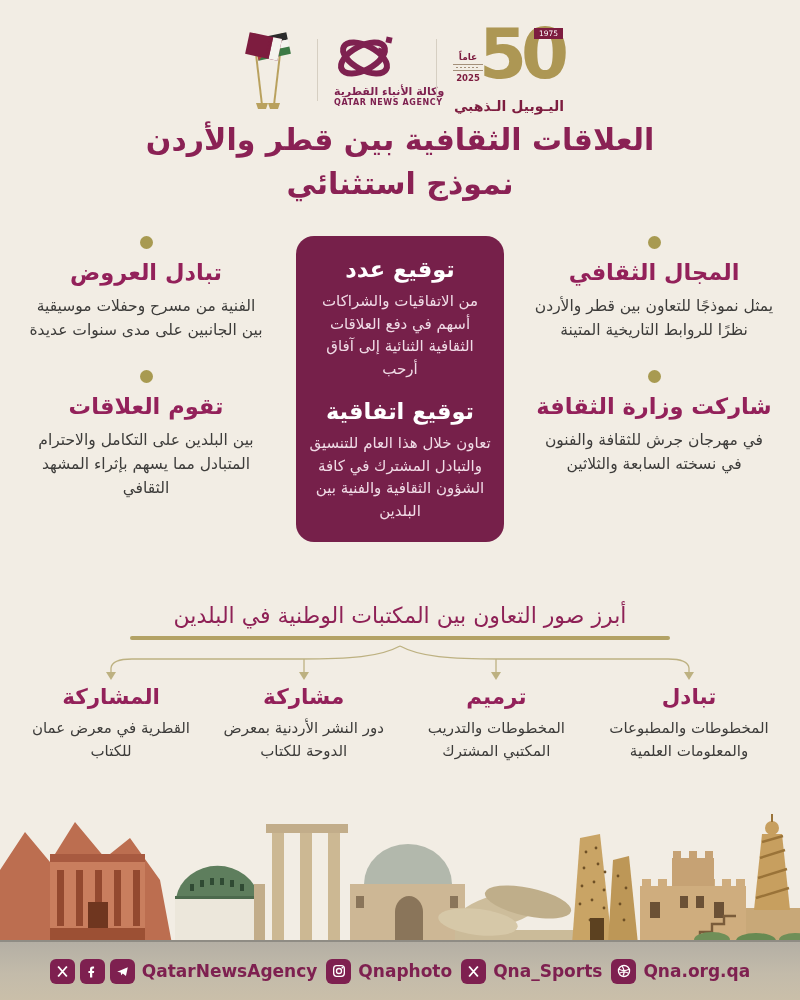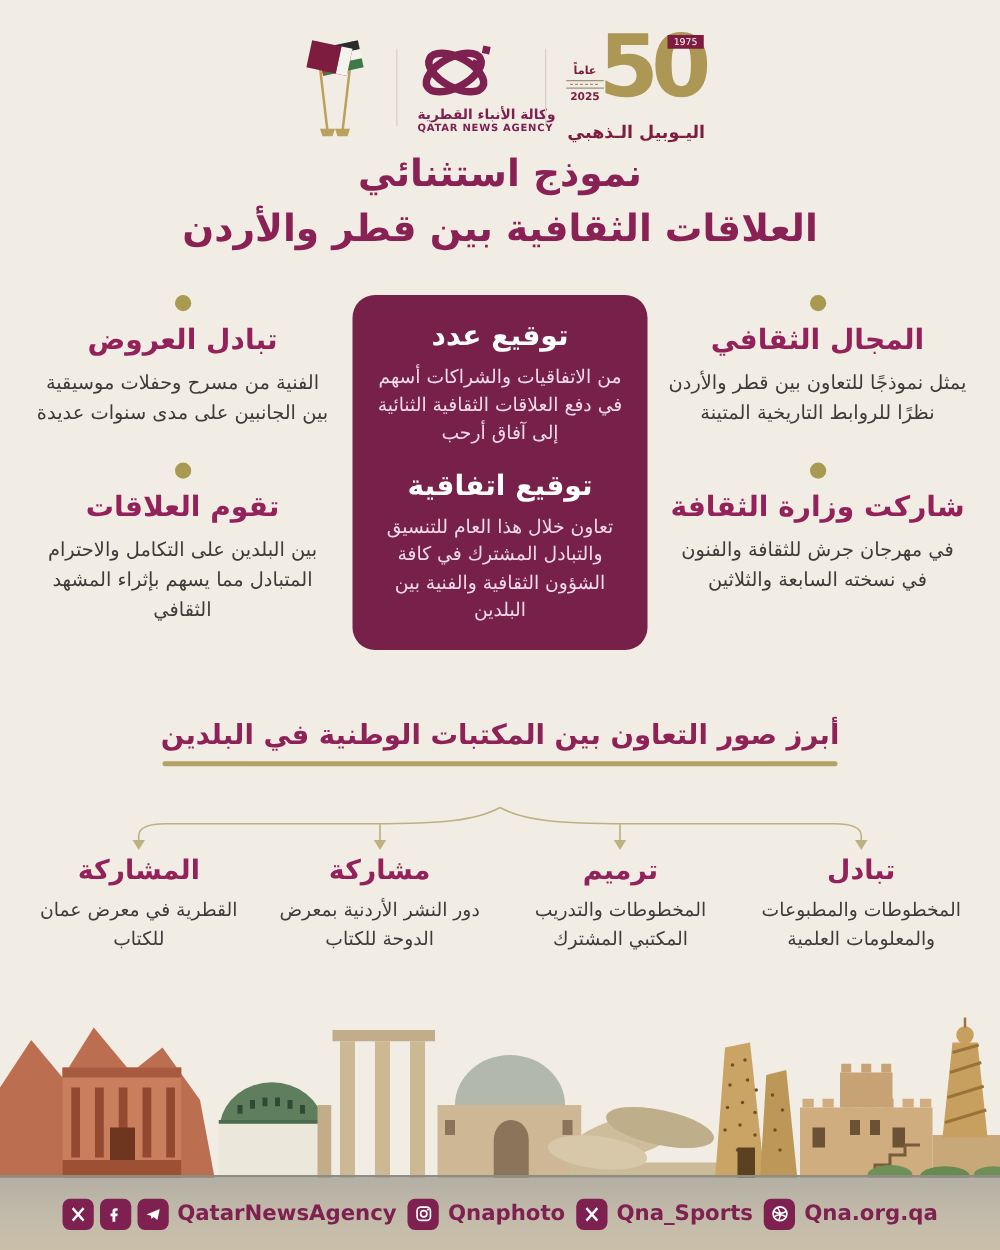--- a/index.html
+++ b/index.html
@@ -34,28 +34,28 @@
     color:#8a2154;font-weight:800;font-size:30px;line-height:1.45;direction:rtl;}
   
   .grid{position:absolute;top:236px;left:0;right:0;display:flex;
     justify-content:space-between;padding:0 26px;direction:rtl;}
   .side-col{width:240px;display:flex;flex-direction:column;gap:28px;}
   .info{text-align:center;}
   .gold-dot{display:block;width:13px;height:13px;border-radius:50%;
     background:#a89a51;margin:0 auto 10px;}
   .info h3{color:#93215a;font-size:22.5px;font-weight:800;margin:0 0 9px;}
   .info p{color:#3d3c3a;font-size:15.5px;line-height:1.55;margin:0;}
-  .center-box{width:236px;background:#76204a;border-radius:18px;
+  .center-box{width:208px;background:#76204a;border-radius:18px;
     padding:20px 13px;text-align:center;align-self:flex-start;}
   .center-box h3{color:#ffffff;font-size:22.5px;font-weight:800;margin:0 0 8px;}
   .center-box p{color:#f0dbe6;font-size:15px;line-height:1.5;margin:0;}
   .cb-sec2{margin-top:18px;}
   
-  .lib-head{position:absolute;top:576px;left:0;right:0;text-align:center;
-    color:#8e2156;font-size:22px;font-weight:700;direction:rtl;}
+  .lib-head{position:absolute;top:603px;left:0;right:0;text-align:center;
+    color:#8e2156;font-size:22px;font-weight:400;direction:rtl;}
   .lib-underline{width:540px;height:4px;background:#b3a265;border-radius:2px;margin:8px auto 0;}
   .tree{position:absolute;top:644px;left:0;}
   .cols{position:absolute;top:684px;left:0;right:0;display:flex;
     justify-content:space-between;padding:0 18px;direction:rtl;}
   .col{width:186px;text-align:center;}
   .col h4{color:#93215a;font-size:21.5px;font-weight:800;margin:0 0 8px;}
   .col p{color:#3d3c3a;font-size:15px;line-height:1.5;margin:0;}
   
   .skyline{position:absolute;left:0;bottom:56px;display:block;}
   .footer{position:absolute;bottom:0;left:0;right:0;height:60px;
@@ -119,22 +119,22 @@
       <div class="jside">
         <div class="jyears">عاماً</div>
         <div class="jdashes"></div>
         <div class="j2025">2025</div>
       </div>
       <div class="jlabel">اليـوبيل الـذهبي</div>
     </div>
   </div>
 
   <div class="title">
+    <div>العلاقات الثقافية بين قطر والأردن</div>
     <div>نموذج استثنائي</div>
-    <div>العلاقات الثقافية بين قطر والأردن</div>
   </div>
 
   <div class="grid">
 
     <div class="side-col">
       <div class="info">
         <span class="gold-dot"></span>
         <h3>المجال الثقافي</h3>
         <p>يمثل نموذجًا للتعاون بين قطر والأردن نظرًا للروابط التاريخية المتينة</p>
       </div>

